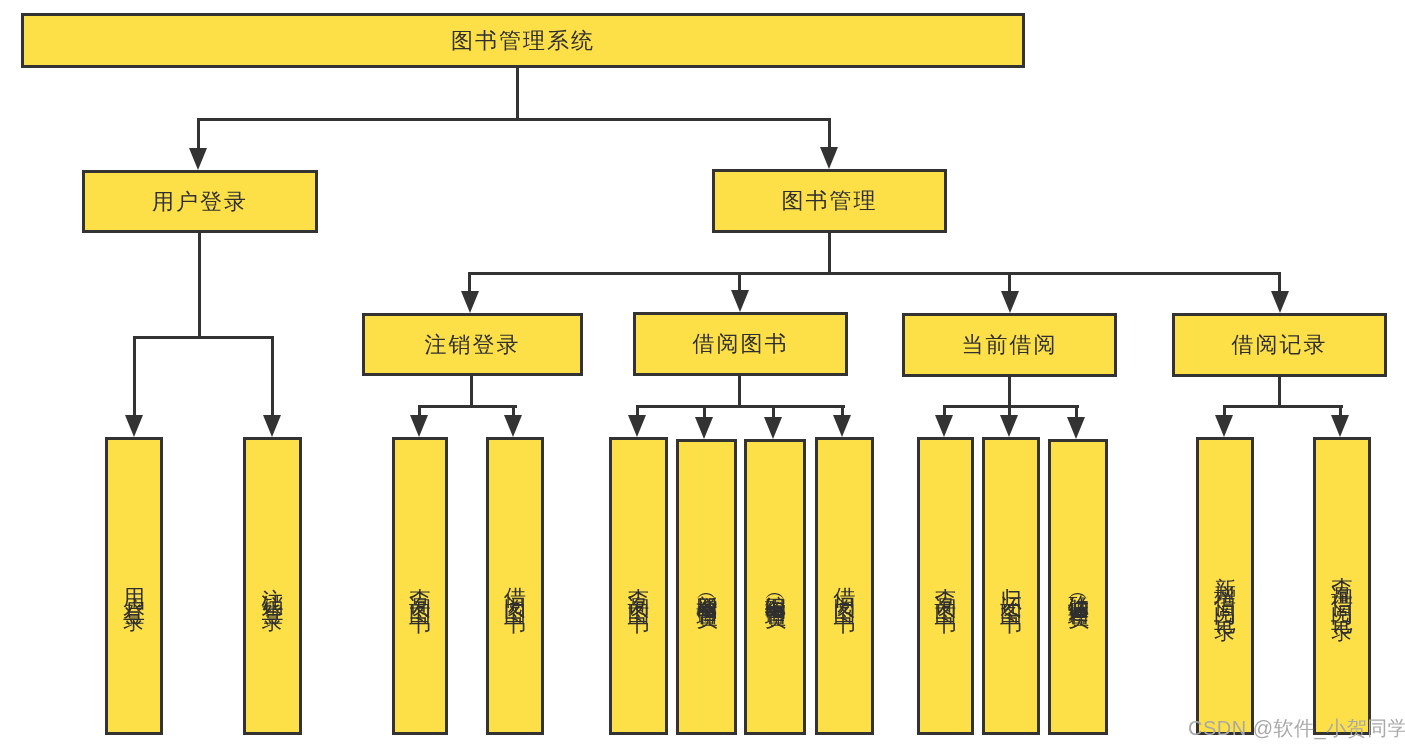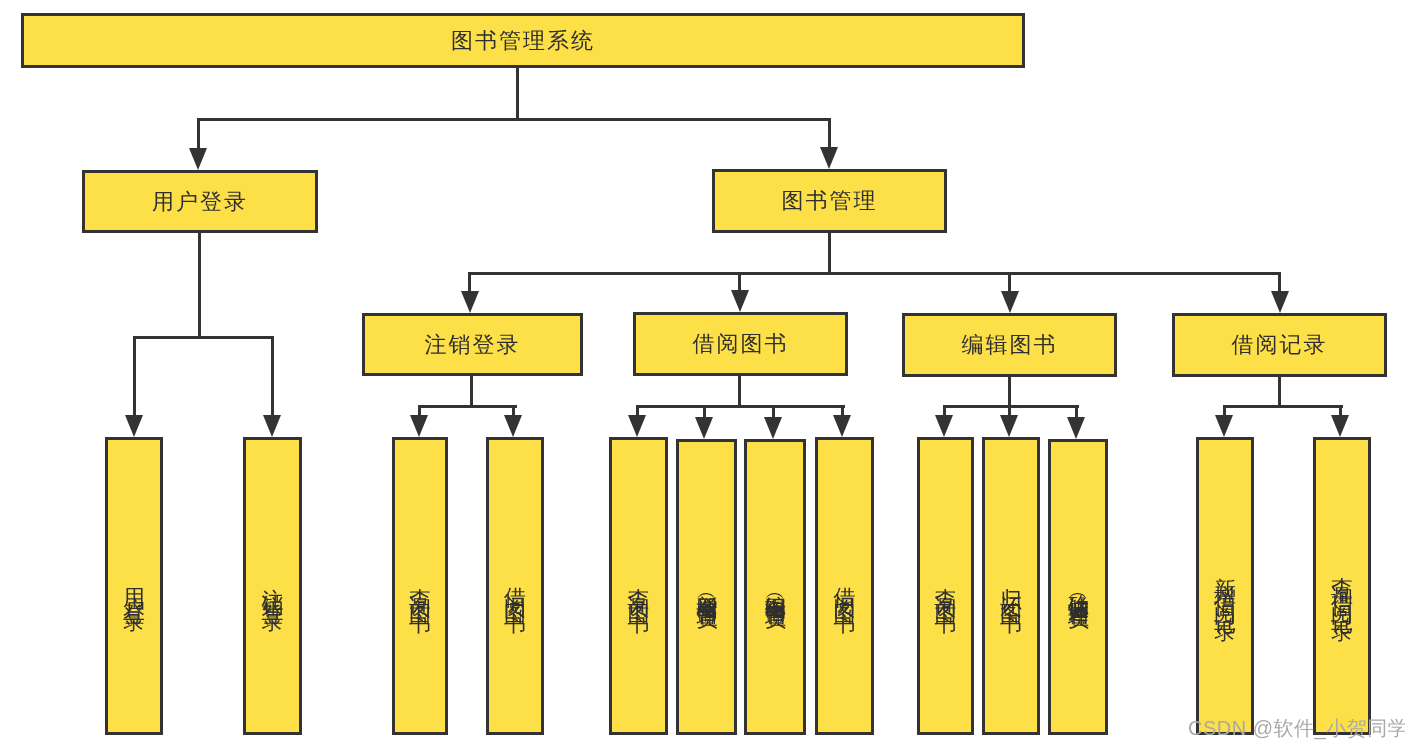--- a/index.html
+++ b/index.html
@@ -40,21 +40,21 @@
   <div class="box hbox" style="left:21px; top:13px; width:1004px; height:55px;">图书管理系统</div>
 
   <div class="box hbox" style="left:82px; top:170px; width:236px; height:63px;">用户登录</div>
 
   <div class="box hbox" style="left:712px; top:169px; width:235px; height:64px;">图书管理</div>
 
   <div class="box hbox" style="left:362px; top:313px; width:221px; height:63px;">注销登录</div>
 
   <div class="box hbox" style="left:633px; top:312px; width:215px; height:64px;">借阅图书</div>
 
-  <div class="box hbox" style="left:902px; top:313px; width:215px; height:64px;">编辑图书</div>
+  <div class="box hbox" style="left:902px; top:313px; width:215px; height:64px;">当前借阅</div>
 
   <div class="box hbox" style="left:1172px; top:313px; width:215px; height:64px;">借阅记录</div>
 
   <div class="box vbox" style="left:105px; top:437px; width:58px; height:298px;">用户登录</div>
 
   <div class="box vbox" style="left:243px; top:437px; width:59px; height:298px;">注销登录</div>
 
   <div class="box vbox" style="left:392px; top:437px; width:56px; height:298px;">查询图书</div>
 
   <div class="box vbox" style="left:486px; top:437px; width:58px; height:298px;">借阅图书</div>

